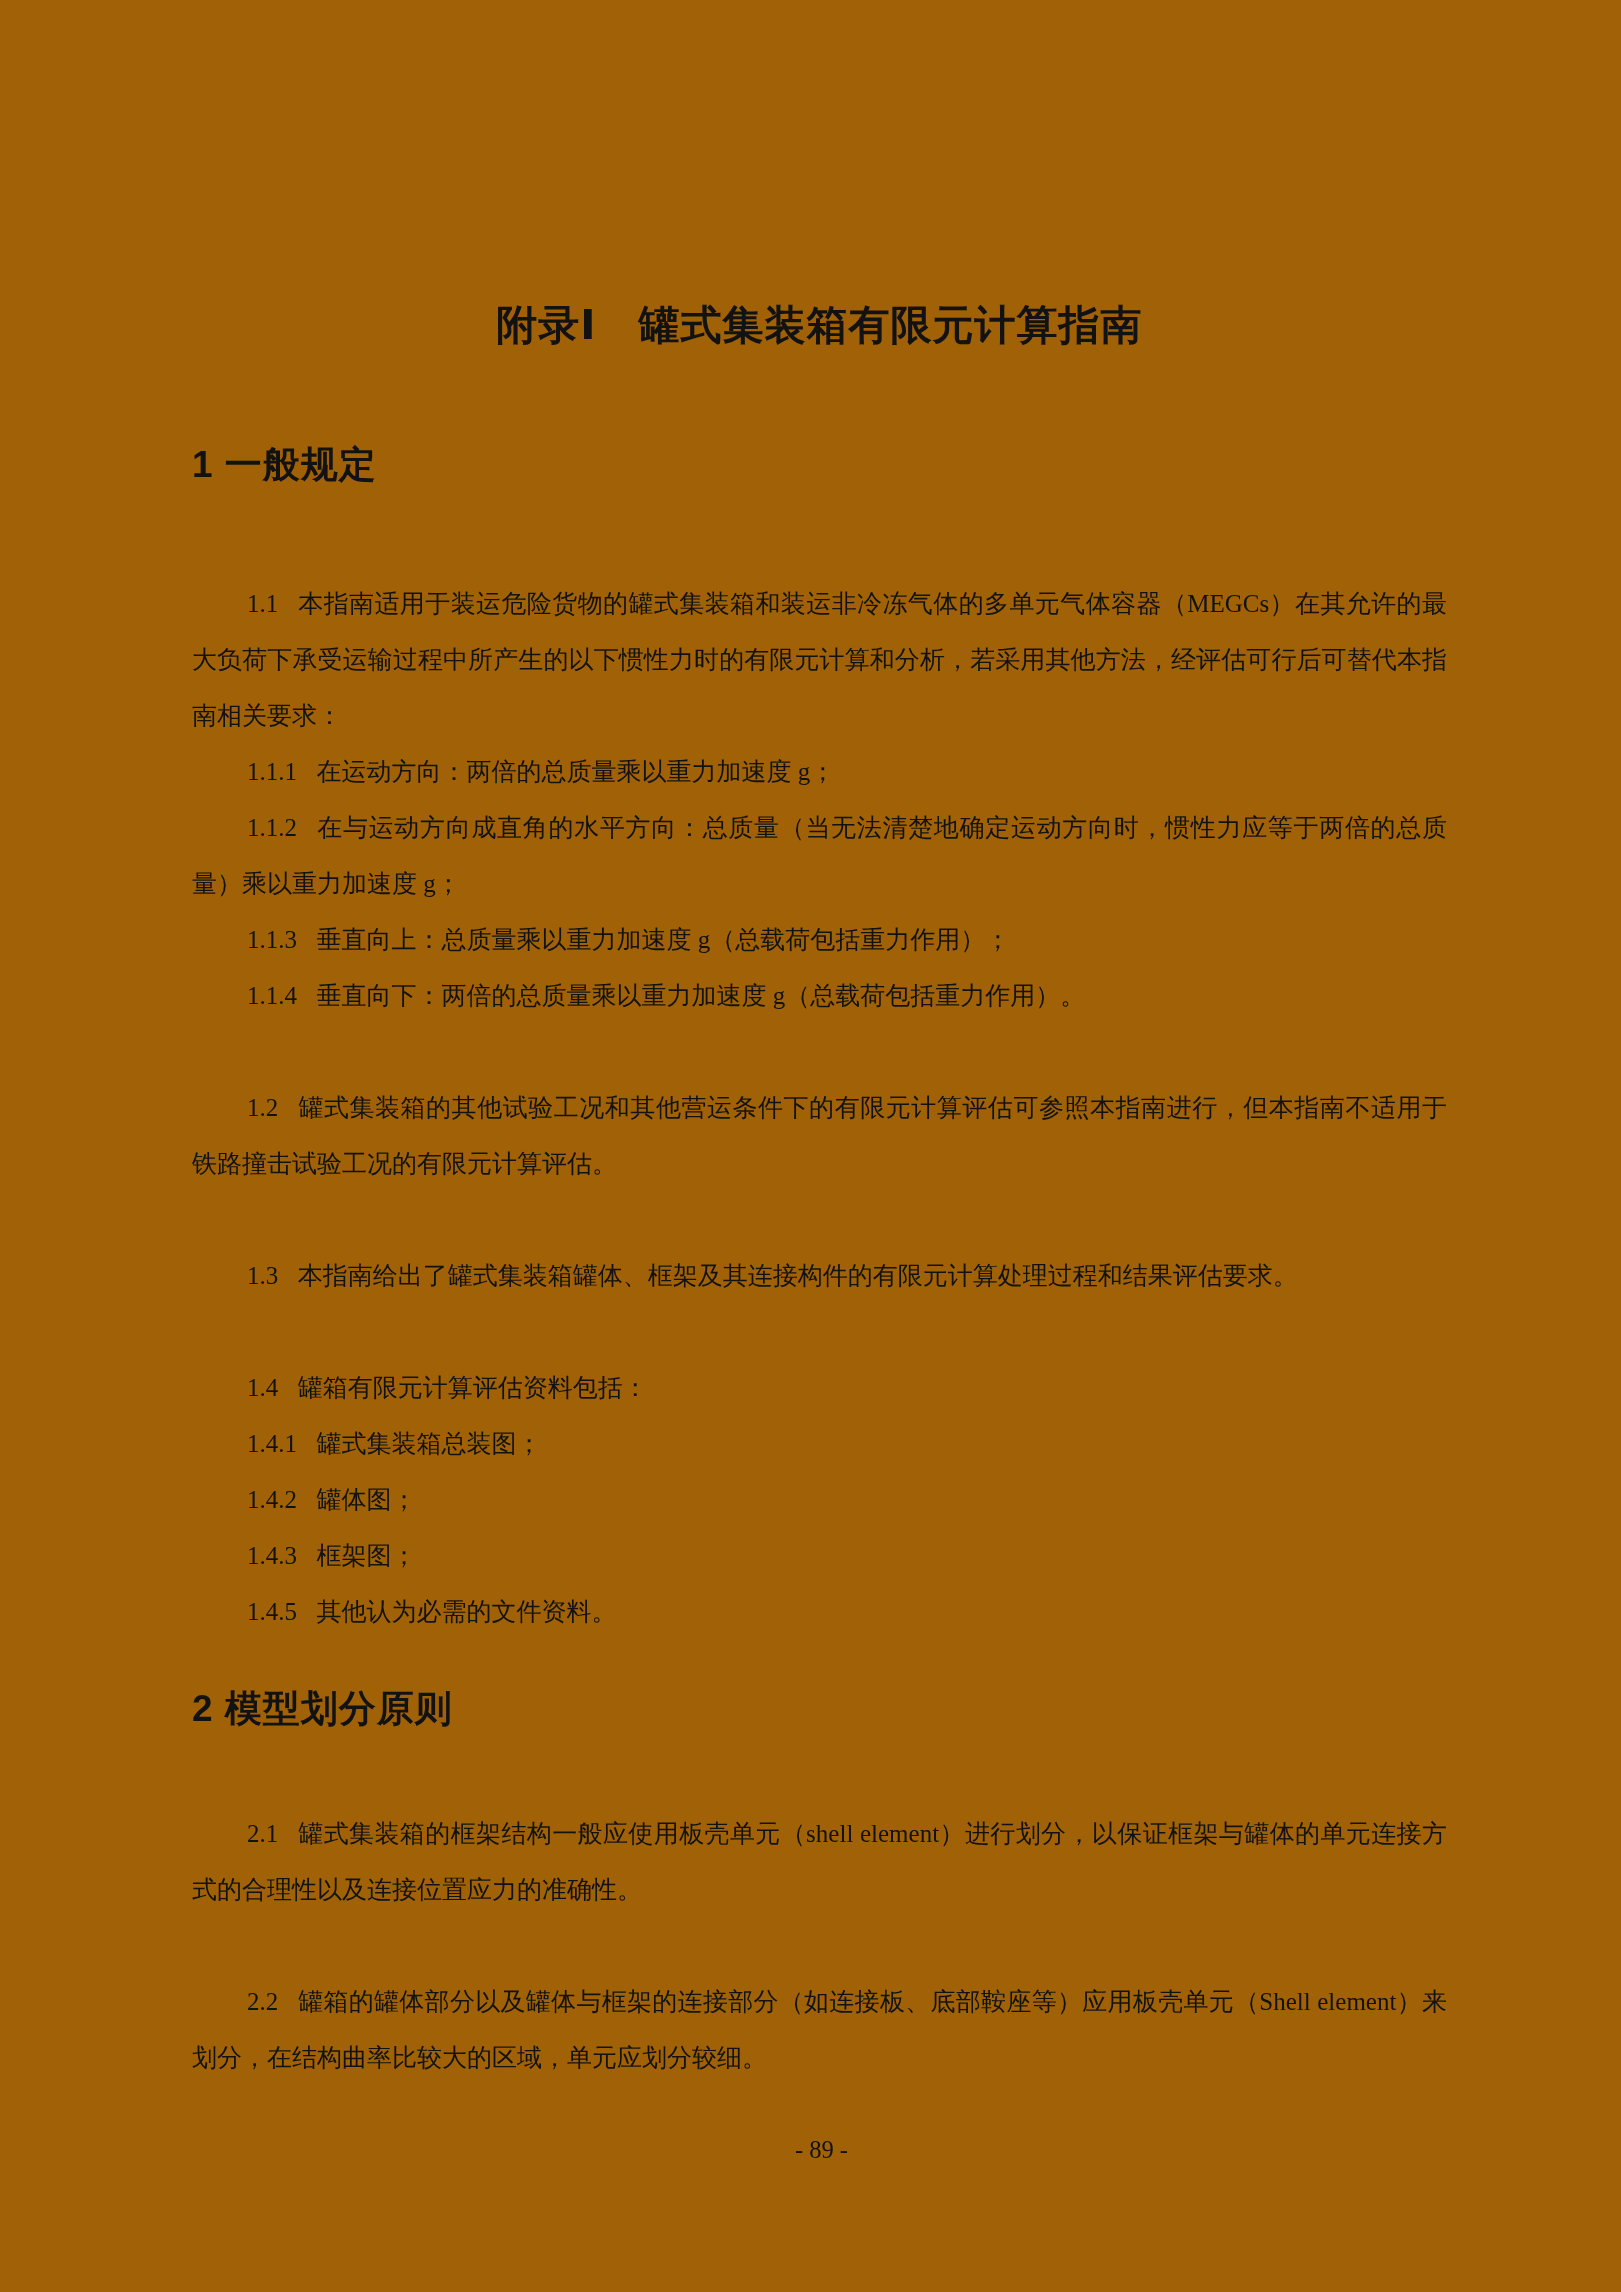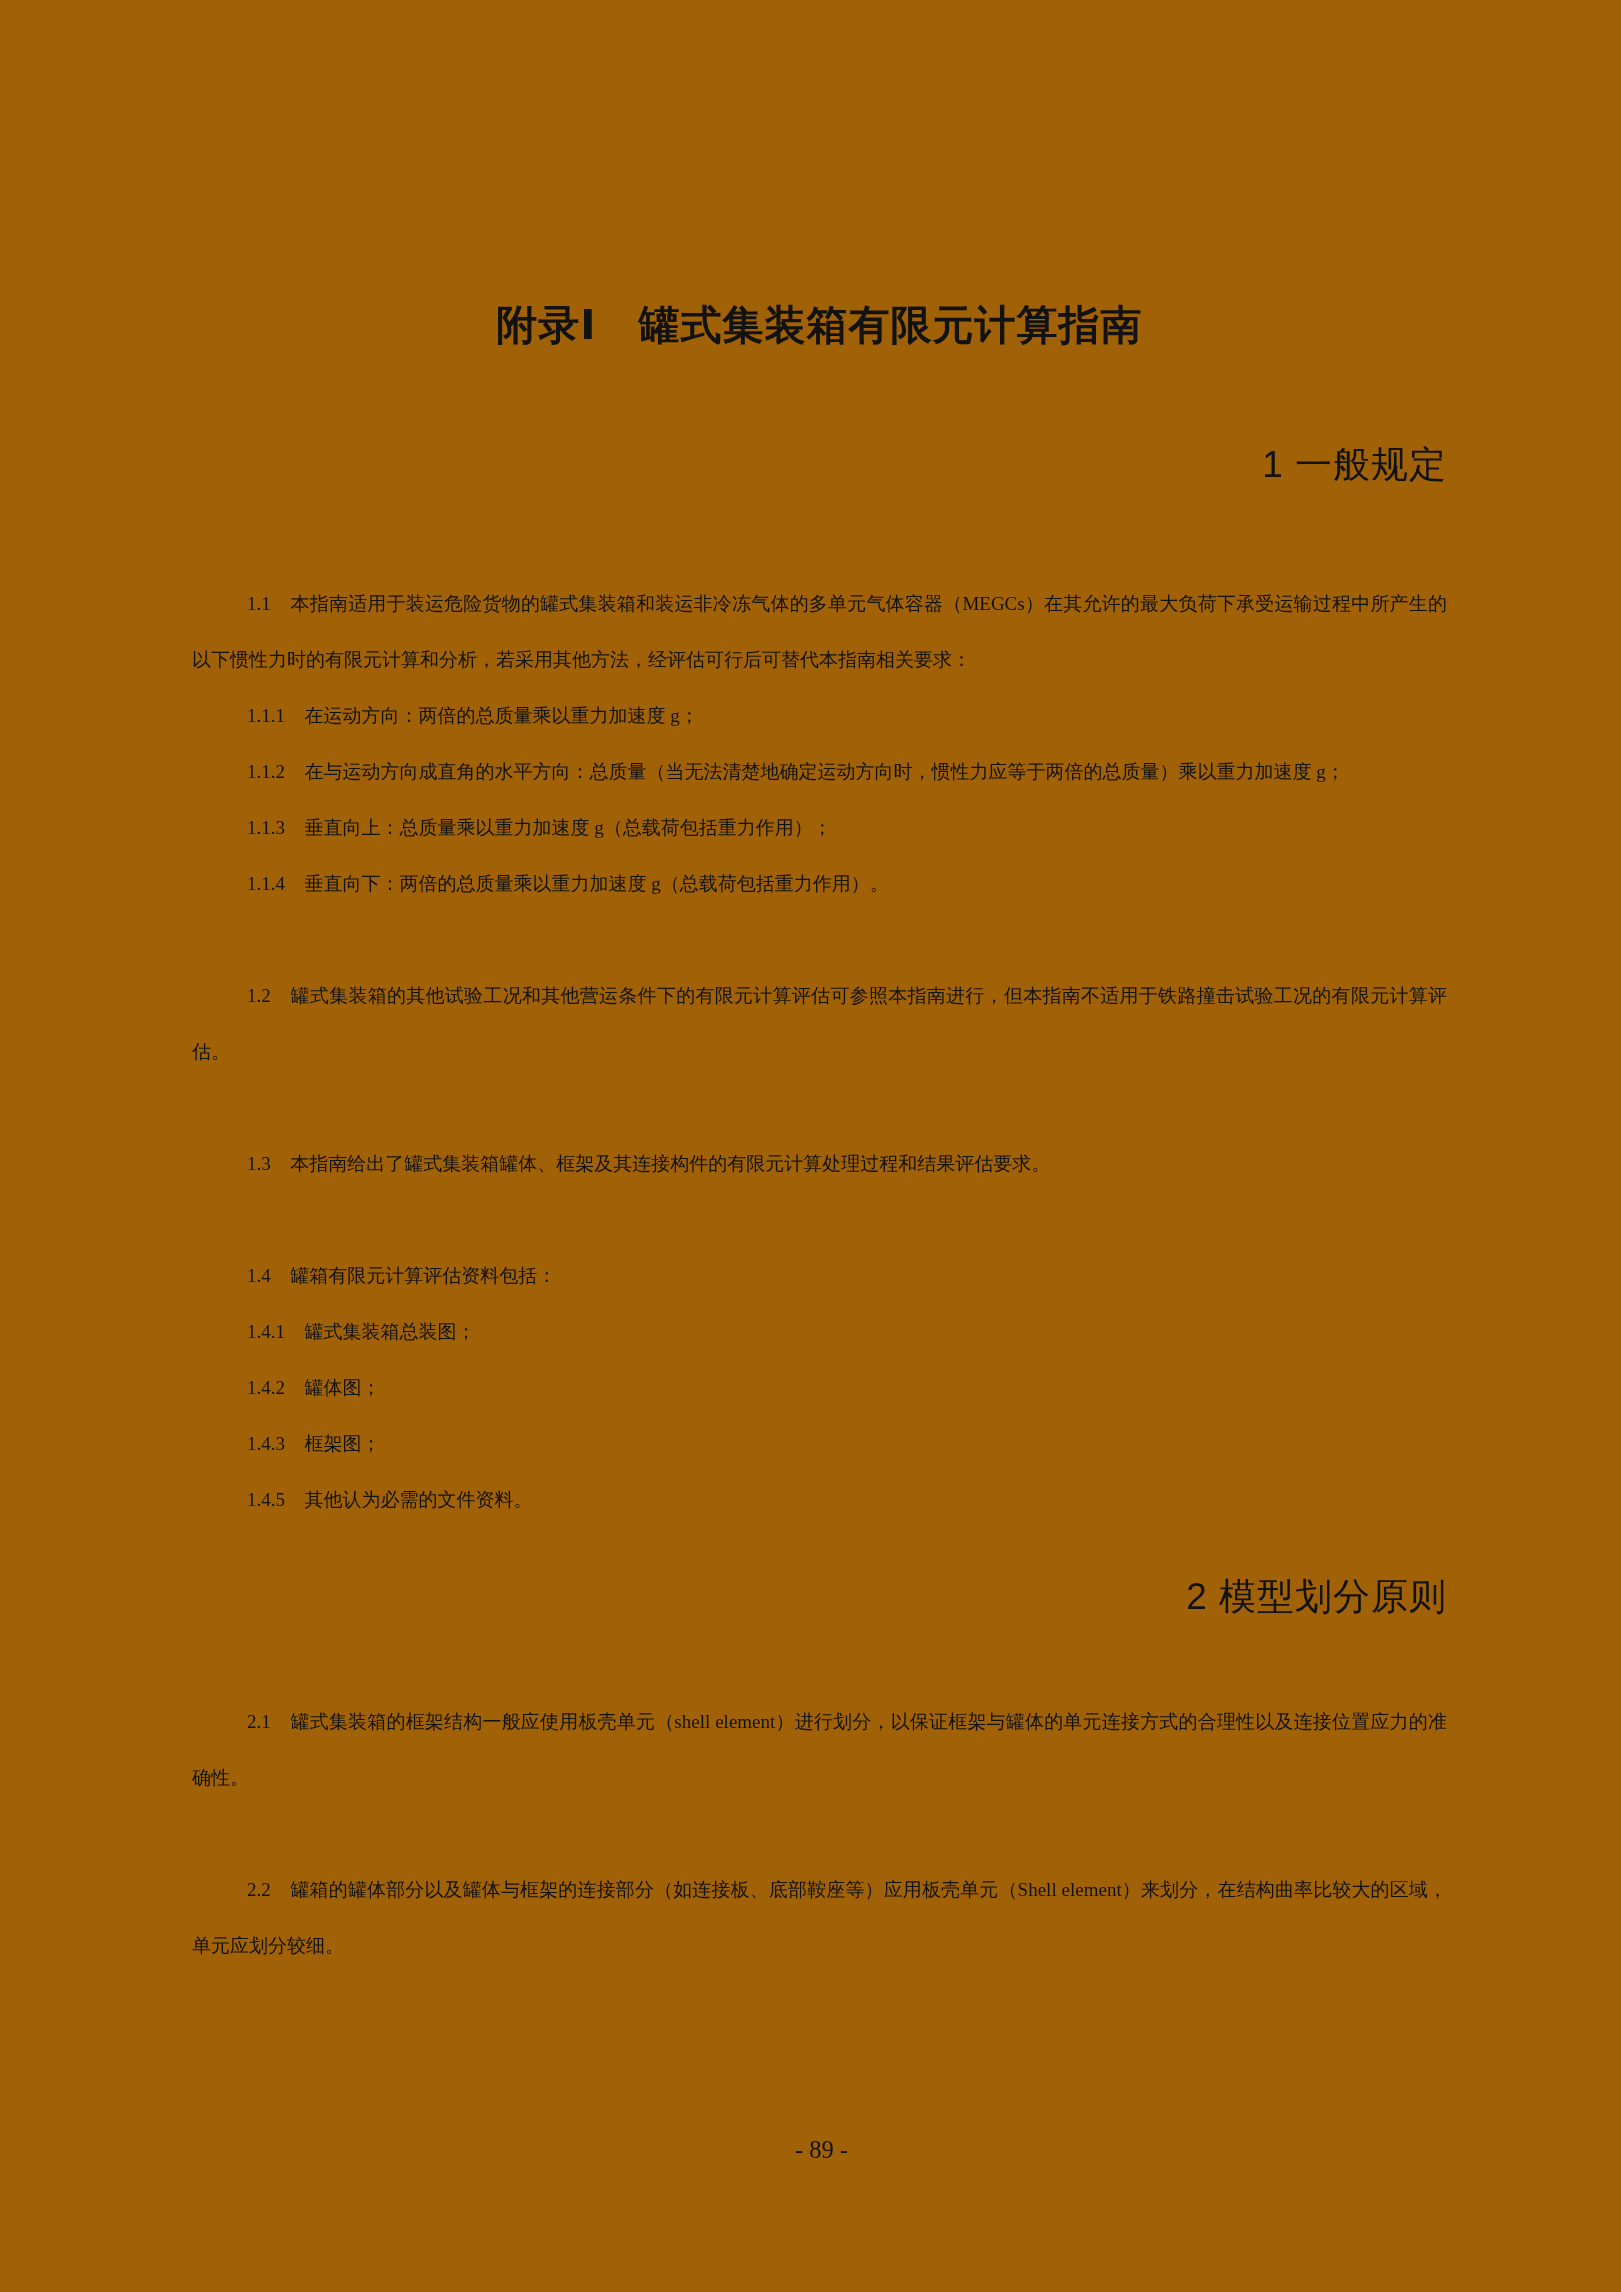--- a/index.html
+++ b/index.html
@@ -24,32 +24,32 @@
     margin: 302px 0 0 0;
     font-family: "Liberation Sans", "DejaVu Sans", sans-serif;
     font-weight: bold;
     font-size: 41px;
     line-height: 47px;
     text-align: center;
     letter-spacing: 1px;
   }
   .section-heading {
     font-family: "Liberation Sans", "DejaVu Sans", sans-serif;
-    font-weight: normal;
+    font-weight: bold;
     font-size: 37px;
     line-height: 43px;
-    text-align: right;
+    text-align: left;
     margin: 0;
     letter-spacing: 1px;
   }
   .h1-gap { margin-top: 94px; }
   .h2-gap { margin-top: 47px; }
   .para {
     font-family: "Liberation Serif", "DejaVu Serif", serif;
-    font-size: 19px;
+    font-size: 25px;
     line-height: 56px;
     text-align: justify;
     text-indent: 55px;
     margin: 0;
   }
   .first-body { margin-top: 90px; }
   .gap-before { margin-top: 56px; }
   .sec2-body { margin-top: 76px; }
   .num {
     margin-right: 19.6px;

